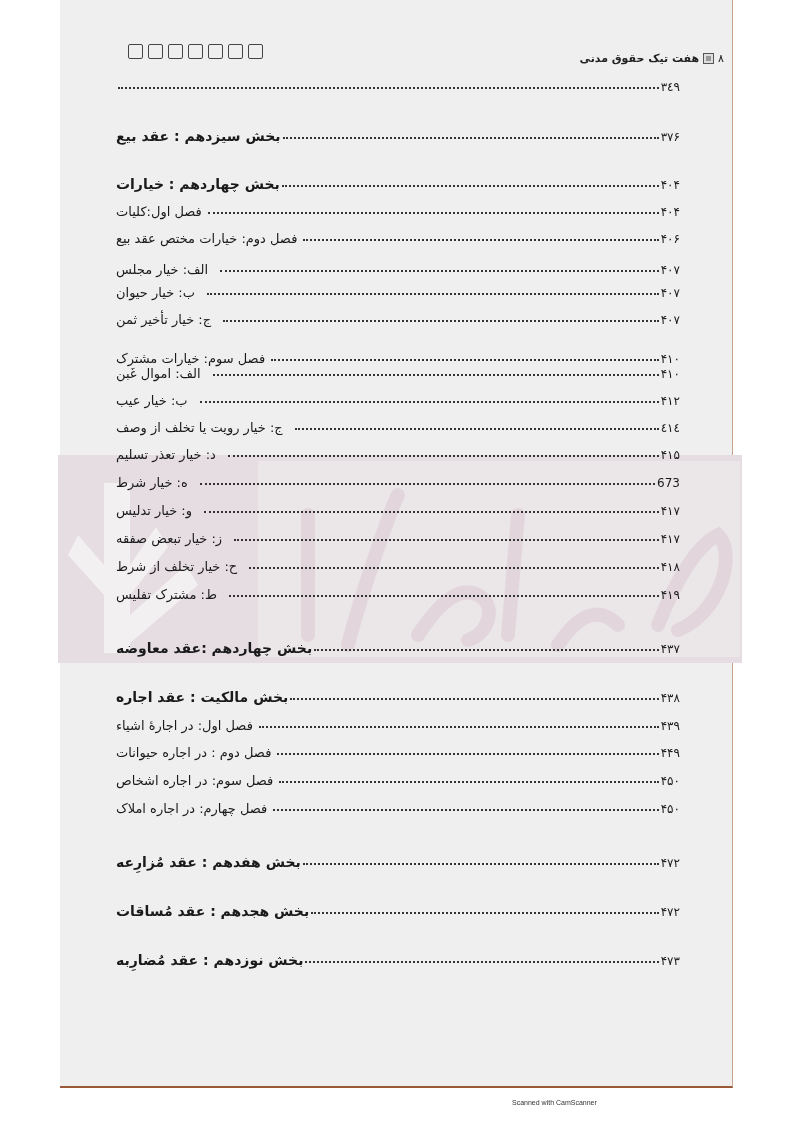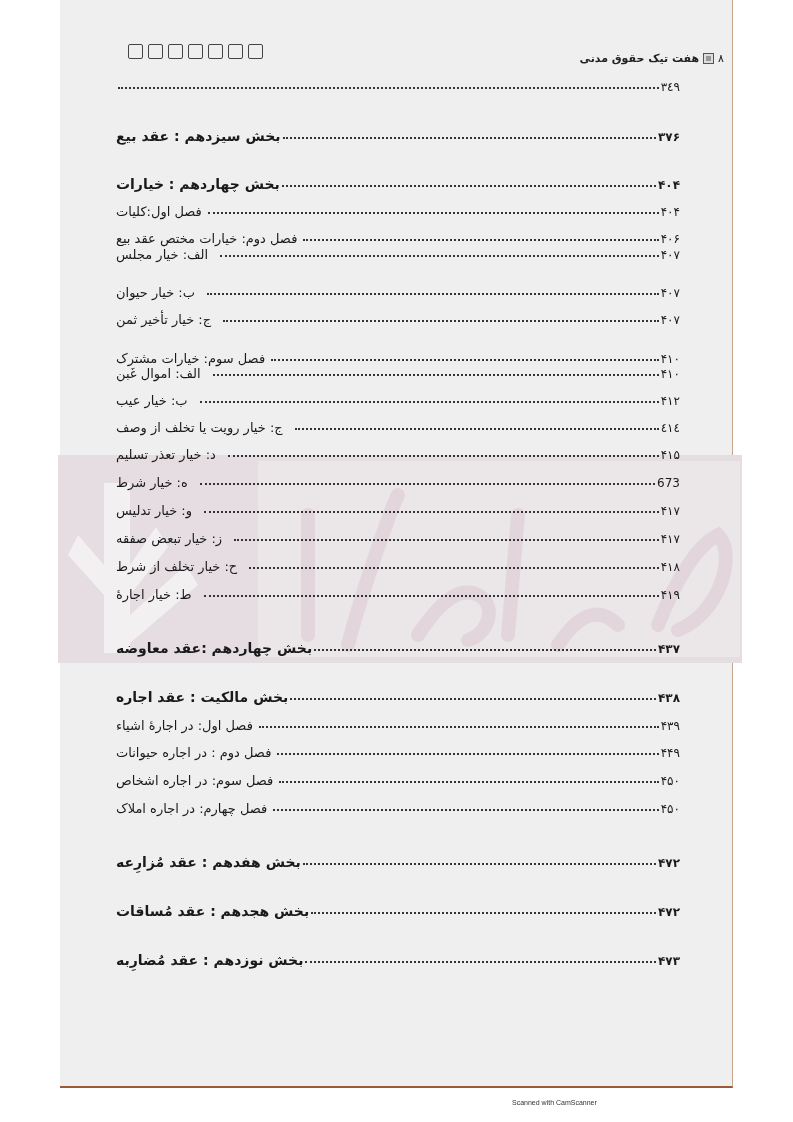--- a/index.html
+++ b/index.html
@@ -44,21 +44,21 @@
       position: absolute; left: 56px; right: 52px; height: 22px;
       display: flex; flex-direction: row-reverse; align-items: flex-end;
       direction: rtl; color: #1a1a1a;
     }
     .row .title { white-space: nowrap; font-family: "DejaVu Sans", sans-serif; }
     .row .leader {
       flex: 1; border-bottom: 2px dotted #333; margin: 0 2px 5px 2px; min-width: 10px;
     }
     .row .pnum { white-space: nowrap; font-family: "DejaVu Sans", sans-serif; }
     .row.part { font-size: 14px; font-weight: bold; }
-    .row.part .pnum { font-size: 12px; font-weight: bold; margin-top: 20px; }
+    .row.part .pnum { font-size: 12px; font-weight: normal; margin-top: 20px; }
     .row.chapter { font-size: 13px; }
     .row.chapter .pnum { font-size: 12px; }
     .row.chapter.l1 .title { margin-right: 4px; }
     .row.chapter.l2 .title { margin-right: 10px; }
     .footer {
       position: absolute; top: 1099px; left: 512px; font-size: 7px; color: #333;
       font-family: "Liberation Sans", sans-serif;
     }
   </style>
 </head>
@@ -123,21 +123,21 @@
     <div class="row chapter l1" style="top:197px">
         <span class="title">فصل اول:کلیات</span>
         <span class="leader"></span>
         <span class="pnum">۴۰۴</span>
       </div>
     <div class="row chapter l1" style="top:224px">
         <span class="title">فصل دوم: خیارات  مختص عقد بیع</span>
         <span class="leader"></span>
         <span class="pnum">۴۰۶</span>
       </div>
-    <div class="row chapter l2" style="top:240px">
+    <div class="row chapter l2" style="top:255px">
         <span class="title">الف: خیار مجلس</span>
         <span class="leader"></span>
         <span class="pnum">۴۰۷</span>
       </div>
     <div class="row chapter l2" style="top:278px">
         <span class="title">ب: خیار حیوان</span>
         <span class="leader"></span>
         <span class="pnum">۴۰۷</span>
       </div>
     <div class="row chapter l2" style="top:305px">
@@ -184,21 +184,21 @@
         <span class="title">ز: خیار تبعض صفقه</span>
         <span class="leader"></span>
         <span class="pnum">۴۱۷</span>
       </div>
     <div class="row chapter l2" style="top:552px">
         <span class="title">ح: خیار تخلف از شرط</span>
         <span class="leader"></span>
         <span class="pnum">۴۱۸</span>
       </div>
     <div class="row chapter l2" style="top:580px">
-        <span class="title">ط: خیار اجارۀ</span>
+        <span class="title">ط: مشترک تفلیس</span>
         <span class="leader"></span>
         <span class="pnum">۴۱۹</span>
       </div>
     <div class="row part" style="top:634px">
         <span class="title">بخش چهاردهم :عقد معاوضه</span>
         <span class="leader"></span>
         <span class="pnum">۴۳۷</span>
       </div>
     <div class="row part" style="top:683px">
         <span class="title">بخش مالکیت : عقد اجاره</span>

